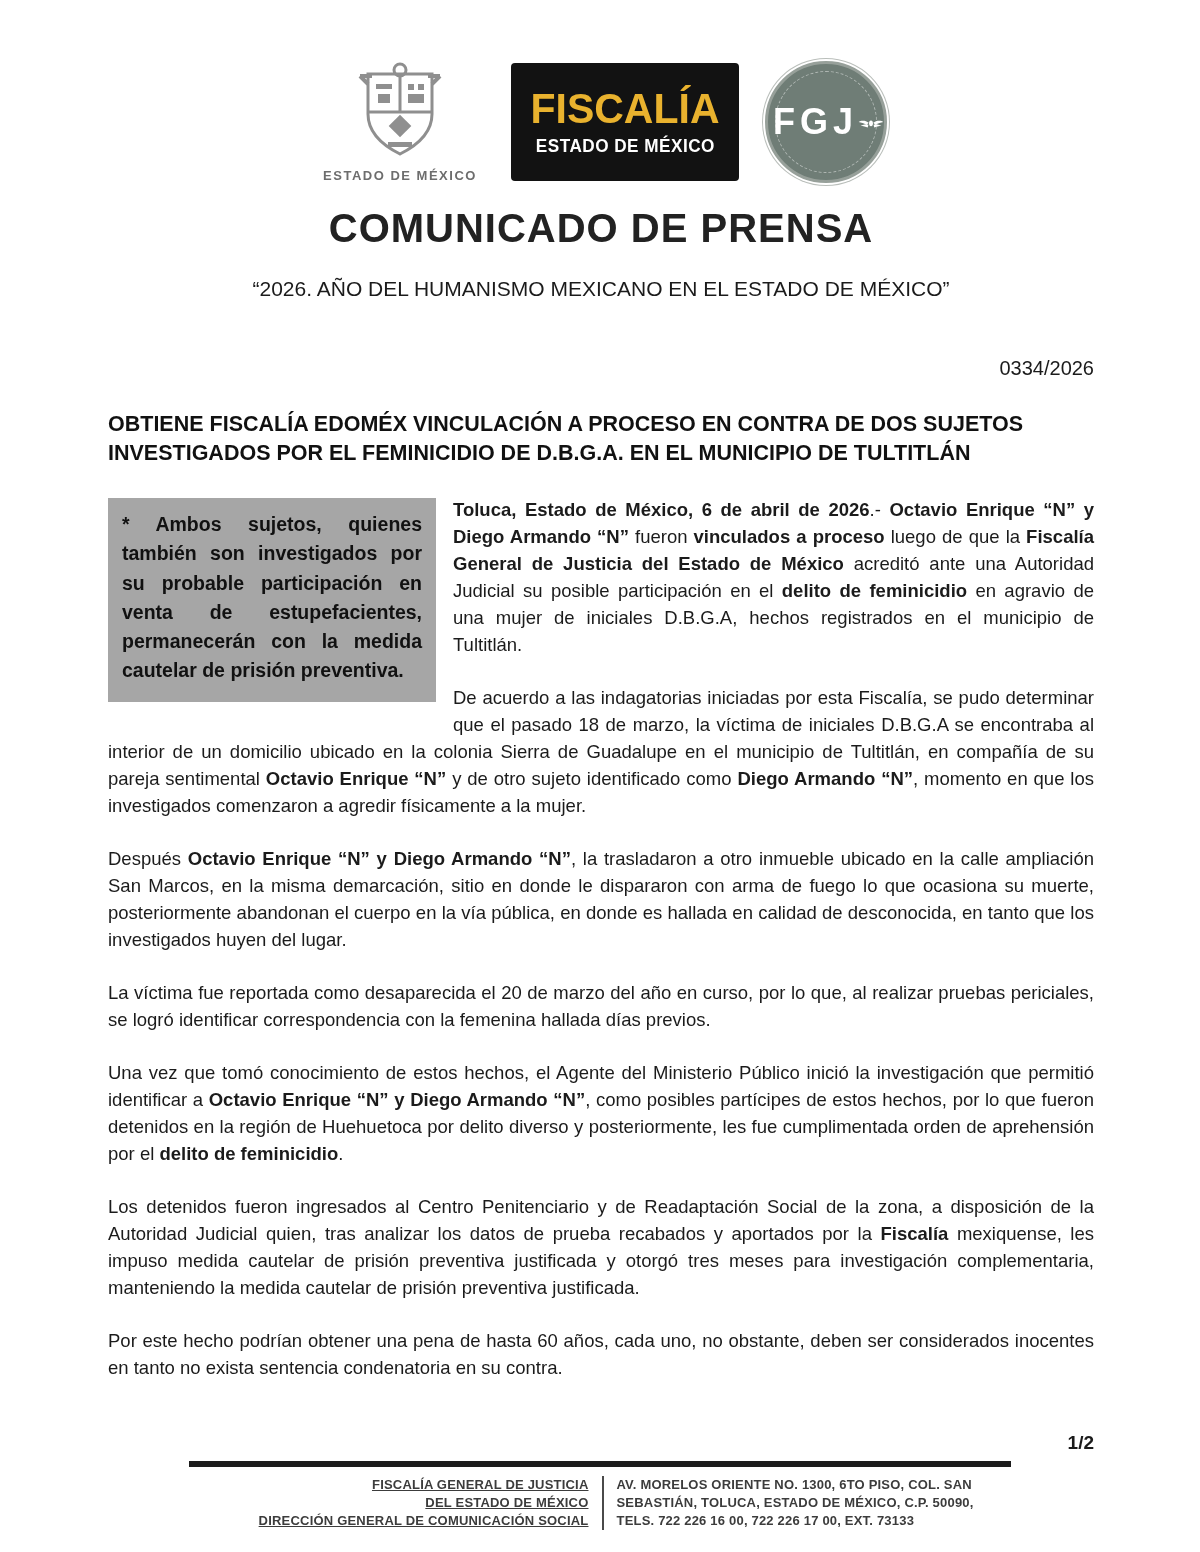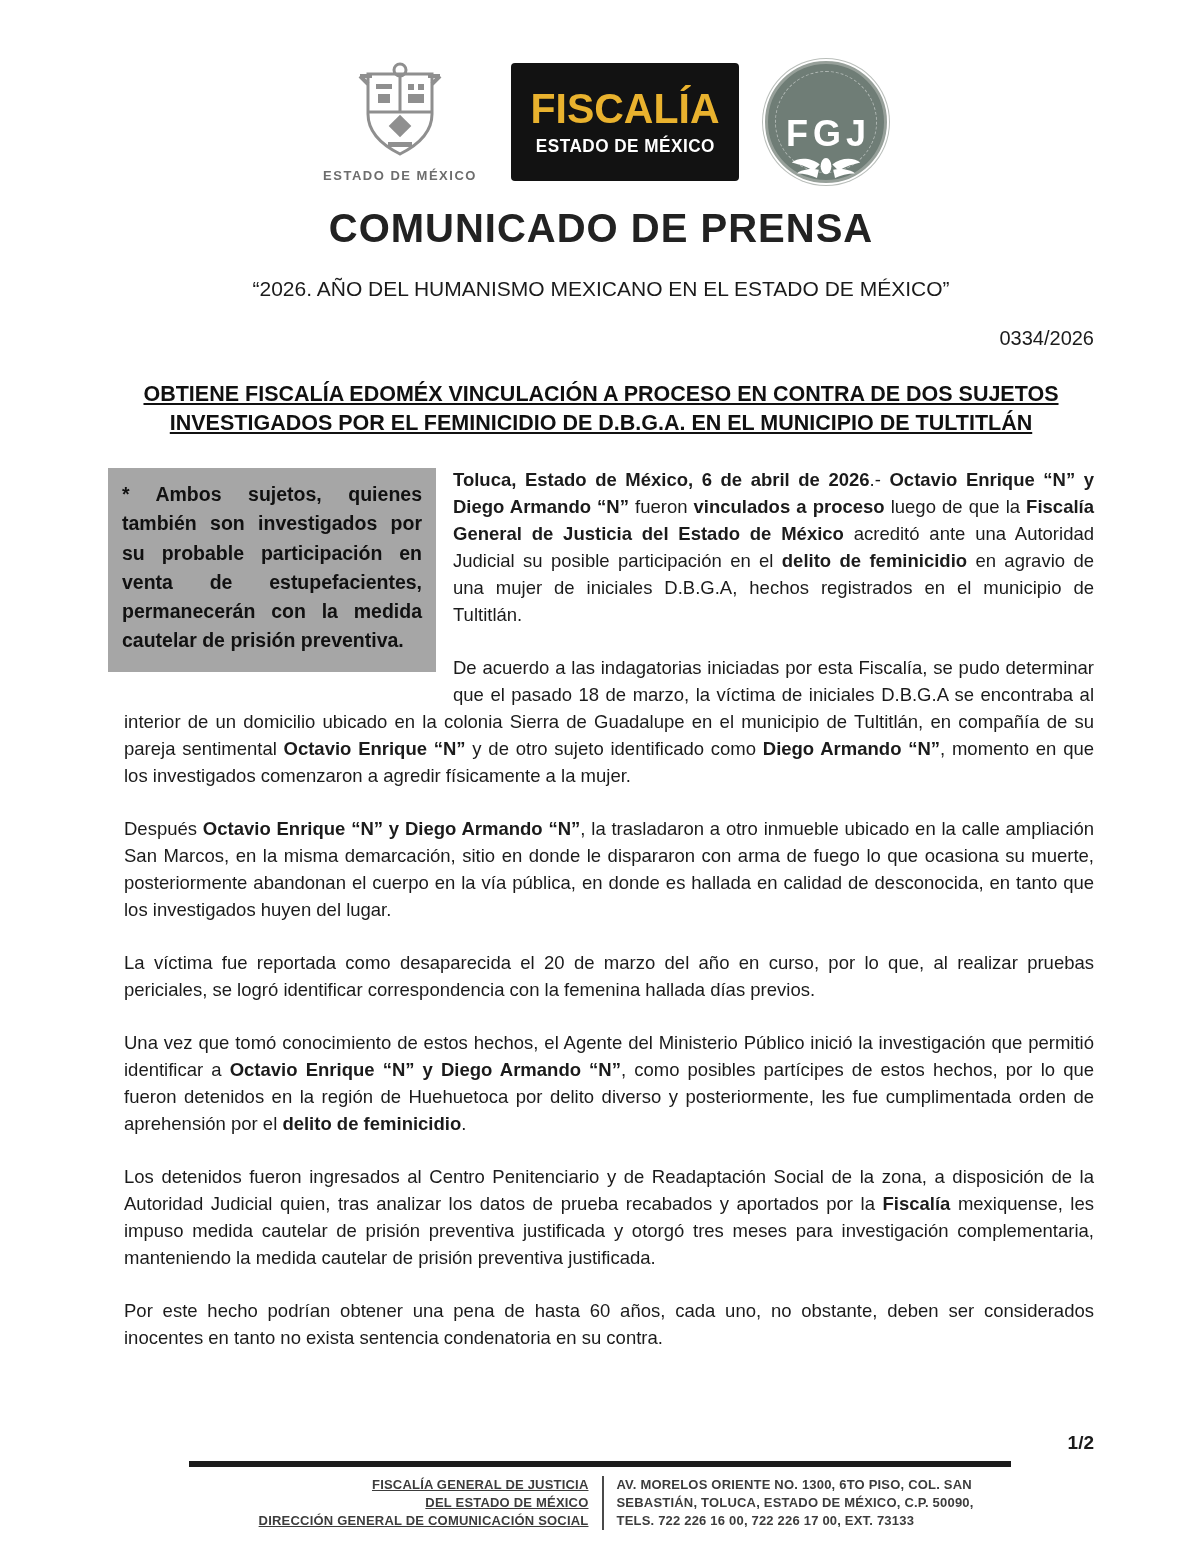--- a/index.html
+++ b/index.html
@@ -35,50 +35,50 @@
   }
   .fiscalia-sub {
     color:#ffffff; font-weight:700; font-size:17.5px; letter-spacing:0.5px; margin-top:7px;
     transform:scaleX(0.98);
   }
   .fgj-circle {
     width:122px; height:122px; border-radius:50%;
     background:#6f7d76;
     border:3px solid #97a09a;
     box-shadow:0 0 0 2px #ffffff, 0 0 0 3px #b9beba;
-    display:flex; flex-direction:column; align-items:center; justify-content:flex-end;
+    display:flex; flex-direction:row; align-items:center; justify-content:flex-start;
     position:relative;
   }
   .fgj-ring {
     position:absolute; inset:7px; border-radius:50%;
     border:1px dashed rgba(255,255,255,0.45);
   }
   .fgj-text {
     color:#fff; font-weight:800; font-size:36px; letter-spacing:5px; line-height:1;
     margin-left:5px;
   }
   .fgj-circle svg { margin-top:4px; }
   
   .main-title {
     text-align:center; font-size:40px; font-weight:800; letter-spacing:1px;
     color:#222; margin-top:18px;
   }
   .year-legend {
     text-align:center; font-size:21px; font-weight:400; color:#1b1b1b; margin-top:26px;
   }
   .doc-number {
-    text-align:right; font-size:20px; margin-top:26px;
+    text-align:right; font-size:20px; margin-top:56px;
   }
   .headline {
-    text-align:center; font-size:21.5px; font-weight:800; line-height:1.35;
-    margin-top:30px; color:#111;text-decoration:underline;
+    font-size:21.5px; font-weight:800; line-height:1.35;
+    margin-top:30px; color:#111;
   }
   
   .body-flow { margin-top:28px; font-size:18.5px; line-height:1.46; text-align:justify; }
-  .body-flow p { margin-bottom:26px;padding-left:16px; }
+  .body-flow p { margin-bottom:26px; }
   .highlight-box {
     float:left; width:328px;
     background:#a6a6a6; color:#111;
     font-weight:700; font-size:19.5px; line-height:1.5;
     padding:12px 14px 16px 14px;
     margin:2px 17px 14px 0;
     text-align:justify;
   }
   .body-flow b { font-weight:800; }
   

